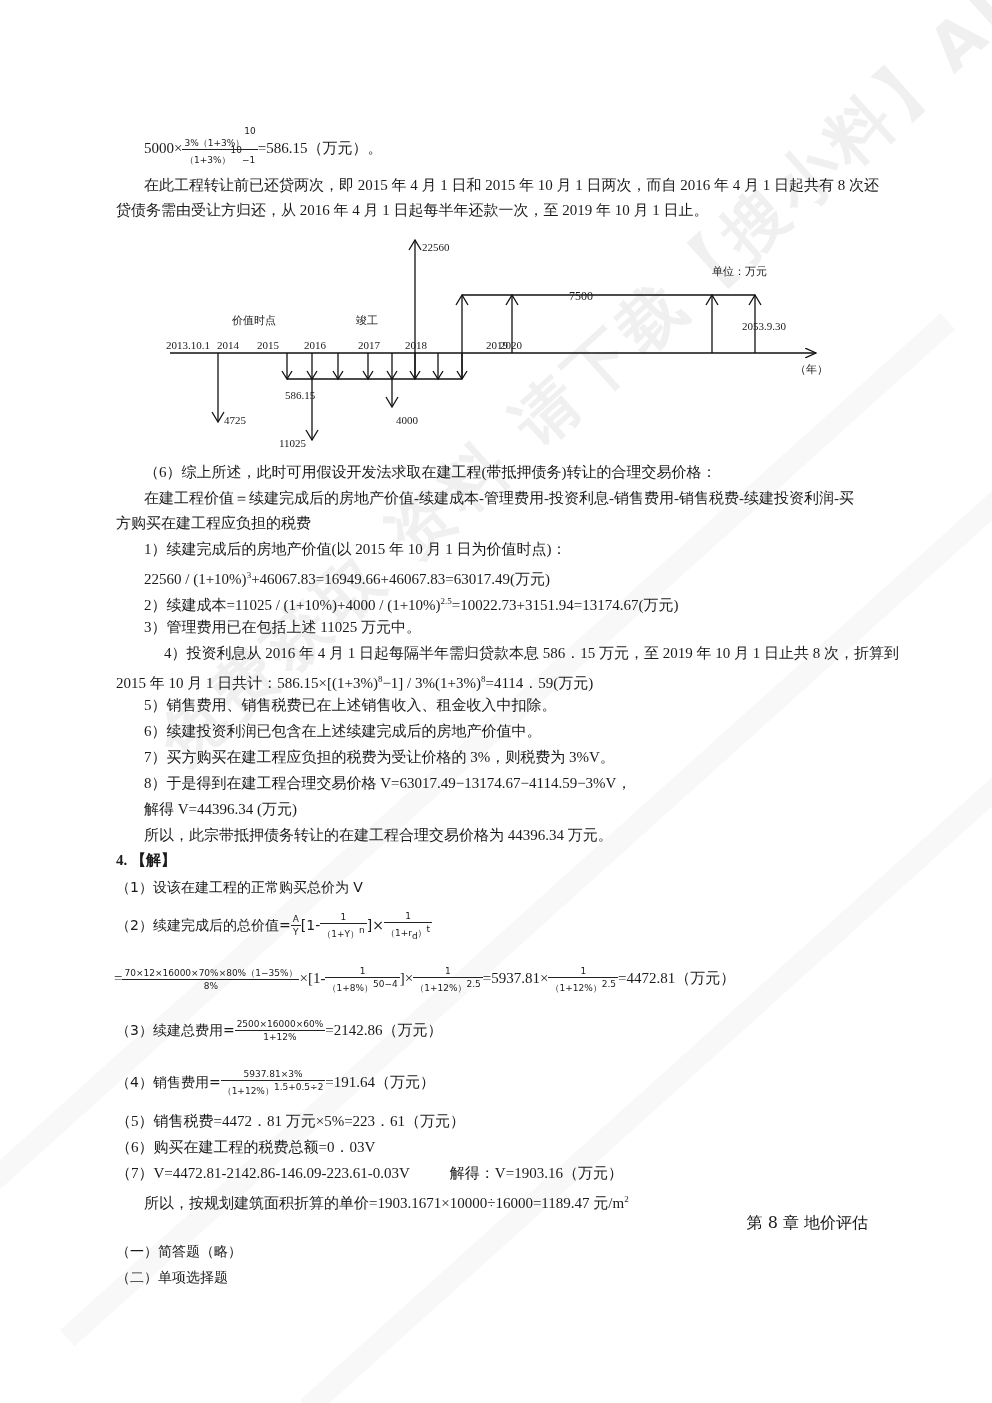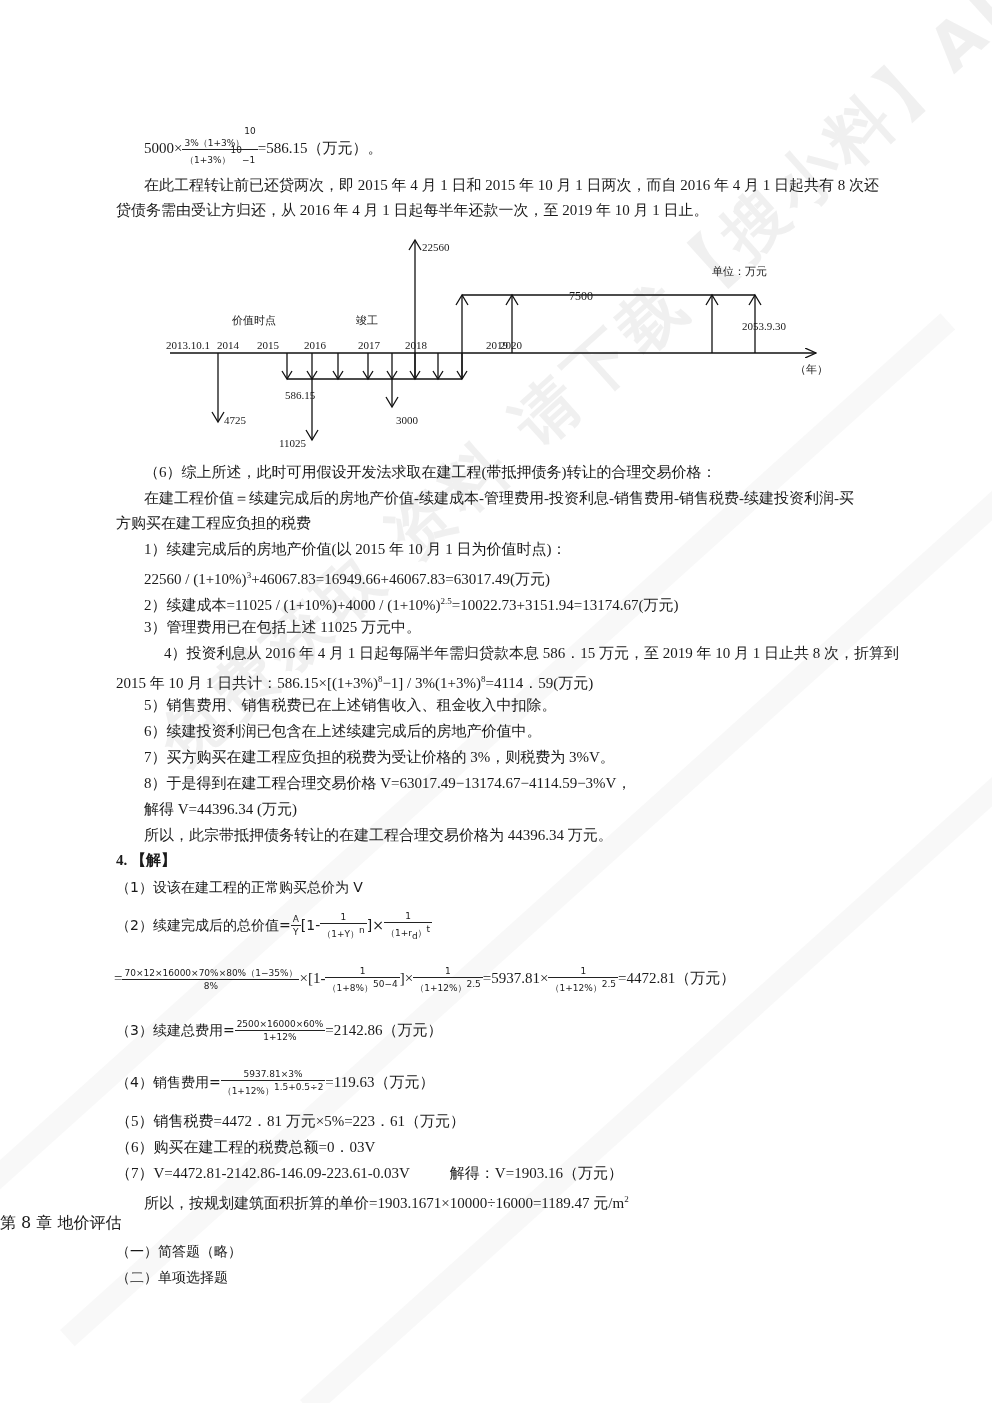--- a/index.html
+++ b/index.html
@@ -27,21 +27,21 @@
   .line { position: absolute; font-size: 15px; line-height: 20px; white-space: nowrap; }
   .sans { font-family: "DejaVu Sans", sans-serif; font-size: 14px; }
   .frac { display: inline-block; vertical-align: middle; text-align: center; font-family: "DejaVu Sans", sans-serif; font-size: 9px; line-height: 12px; }
   .frac .num { display: block; border-bottom: 1px solid #222; padding: 0 2px; }
   .frac .den { display: block; padding: 0 2px; }
   sup { font-size: 9px; }
   sub { font-size: 9px; }
   .diagram { position: absolute; left: 0; top: 0; width: 992px; height: 460px; }
   .dlabel { position: absolute; font-size: 11px; white-space: nowrap; font-family: "Liberation Serif", serif; }
   .dlabel.cn { font-family: "DejaVu Sans", sans-serif; font-size: 11px; }
-  .chapter { position: absolute; left: 0; width: 868px; text-align: left; top: 1213px; font-size: 16px; font-family: "DejaVu Serif", serif; }
+  .chapter { position: absolute; left: 0; width: 868px; text-align: right; top: 1213px; font-size: 16px; font-family: "DejaVu Serif", serif; }
 </style>
 </head>
 <body>
 
 <div class="watermark">
   <div class="wm-stripe" style="left:-100px; top:1250px;"></div>
   <div class="wm-stripe" style="left:60px; top:1330px;"></div>
   <div class="wm-stripe" style="left:300px; top:1400px;"></div>
   <div class="wm-text">免费获取 资料 请下载【搜小料】APP</div>
 </div>
@@ -126,21 +126,21 @@
   <div class="dlabel" style="left:257px; top:339px;">2015</div>
   <div class="dlabel" style="left:304px; top:339px;">2016</div>
   <div class="dlabel" style="left:358px; top:339px;">2017</div>
   <div class="dlabel" style="left:405px; top:339px;">2018</div>
   <div class="dlabel" style="left:452px; top:339px;margin-left:34px;">2019</div>
   <div class="dlabel" style="left:500px; top:339px;">2020</div>
   <div class="dlabel" style="left:742px; top:320px;">2053.9.30</div>
   <div class="dlabel cn" style="left:795px; top:362px;">（年）</div>
 
   <div class="dlabel" style="left:285px; top:389px;">586.15</div>
-  <div class="dlabel" style="left:396px; top:414px;">3000</div>
+  <div class="dlabel" style="left:396px; top:414px;">4000</div>
   <div class="dlabel" style="left:224px; top:414px;">4725</div>
   <div class="dlabel" style="left:279px; top:437px;">11025</div>
 </div>
 
 <div class="line" style="left:144px; top:462px;">（6）综上所述，此时可用假设开发法求取在建工程(带抵押债务)转让的合理交易价格：</div>
 <div class="line" style="left:144px; top:488px;">在建工程价值＝续建完成后的房地产价值-续建成本-管理费用-投资利息-销售费用-销售税费-续建投资利润-买</div>
 <div class="line" style="left:116px; top:513px;">方购买在建工程应负担的税费</div>
 <div class="line" style="left:144px; top:539px;">1）续建完成后的房地产价值(以 2015 年 10 月 1 日为价值时点)：</div>
 <div class="line" style="left:144px; top:565px;">
   <span>22560 / (1+10%)</span><sup>3</sup><span>+46067.83=16949.66+46067.83=63017.49(万元)</span>
@@ -165,21 +165,21 @@
 <div class="line sans" style="left:116px; top:910px;">
   <span>（2）续建完成后的总价值=</span><span class="frac"><span class="num">A</span><span class="den">Y</span></span><span>[1-</span><span class="frac"><span class="num">1</span><span class="den"><span>（1+Y）</span><sup>n</sup></span></span><span>]×</span><span class="frac"><span class="num">1</span><span class="den"><span>（1+r</span><sub>d</sub><span>）</span><sup>t</sup></span></span>
 </div>
 <div class="line" style="left:114px; top:965px;">
   <span>=</span><span class="frac"><span class="num">70×12×16000×70%×80%（1−35%）</span><span class="den">8%</span></span><span>×[1-</span><span class="frac"><span class="num">1</span><span class="den"><span>（1+8%）</span><sup>50−4</sup></span></span><span>]×</span><span class="frac"><span class="num">1</span><span class="den"><span>（1+12%）</span><sup>2.5</sup></span></span><span>=5937.81×</span><span class="frac"><span class="num">1</span><span class="den"><span>（1+12%）</span><sup>2.5</sup></span></span><span>=4472.81（万元）</span>
 </div>
 <div class="line sans" style="left:116px; top:1018px;">
   <span>（3）续建总费用=</span><span class="frac"><span class="num">2500×16000×60%</span><span class="den">1+12%</span></span><span class="line-res" style="font-family:'Liberation Serif', serif; font-size:15px;">=2142.86（万元）</span>
 </div>
 <div class="line sans" style="left:116px; top:1068px;">
-  <span>（4）销售费用=</span><span class="frac"><span class="num">5937.81×3%</span><span class="den"><span>（1+12%）</span><sup>1.5+0.5÷2</sup></span></span><span style="font-family:'Liberation Serif', serif; font-size:15px;">=119.63（万元）</span>
+  <span>（4）销售费用=</span><span class="frac"><span class="num">5937.81×3%</span><span class="den"><span>（1+12%）</span><sup>1.5+0.5÷2</sup></span></span><span style="font-family:'Liberation Serif', serif; font-size:15px;">=191.64（万元）</span>
 </div>
 <div class="line" style="left:116px; top:1111px;">（5）销售税费=4472．81 万元×5%=223．61（万元）</div>
 <div class="line" style="left:116px; top:1137px;">（6）购买在建工程的税费总额=0．03V</div>
 <div class="line" style="left:116px; top:1163px;">
   <span>（7）V=4472.81-2142.86-146.09-223.61-0.03V</span><span style="margin-left:40px;">解得：V=1903.16（万元）</span>
 </div>
 <div class="line" style="left:144px; top:1189px;">
   <span>所以，按规划建筑面积折算的单价=1903.1671×10000÷16000=1189.47 元/m</span><sup>2</sup>
 </div>
 

